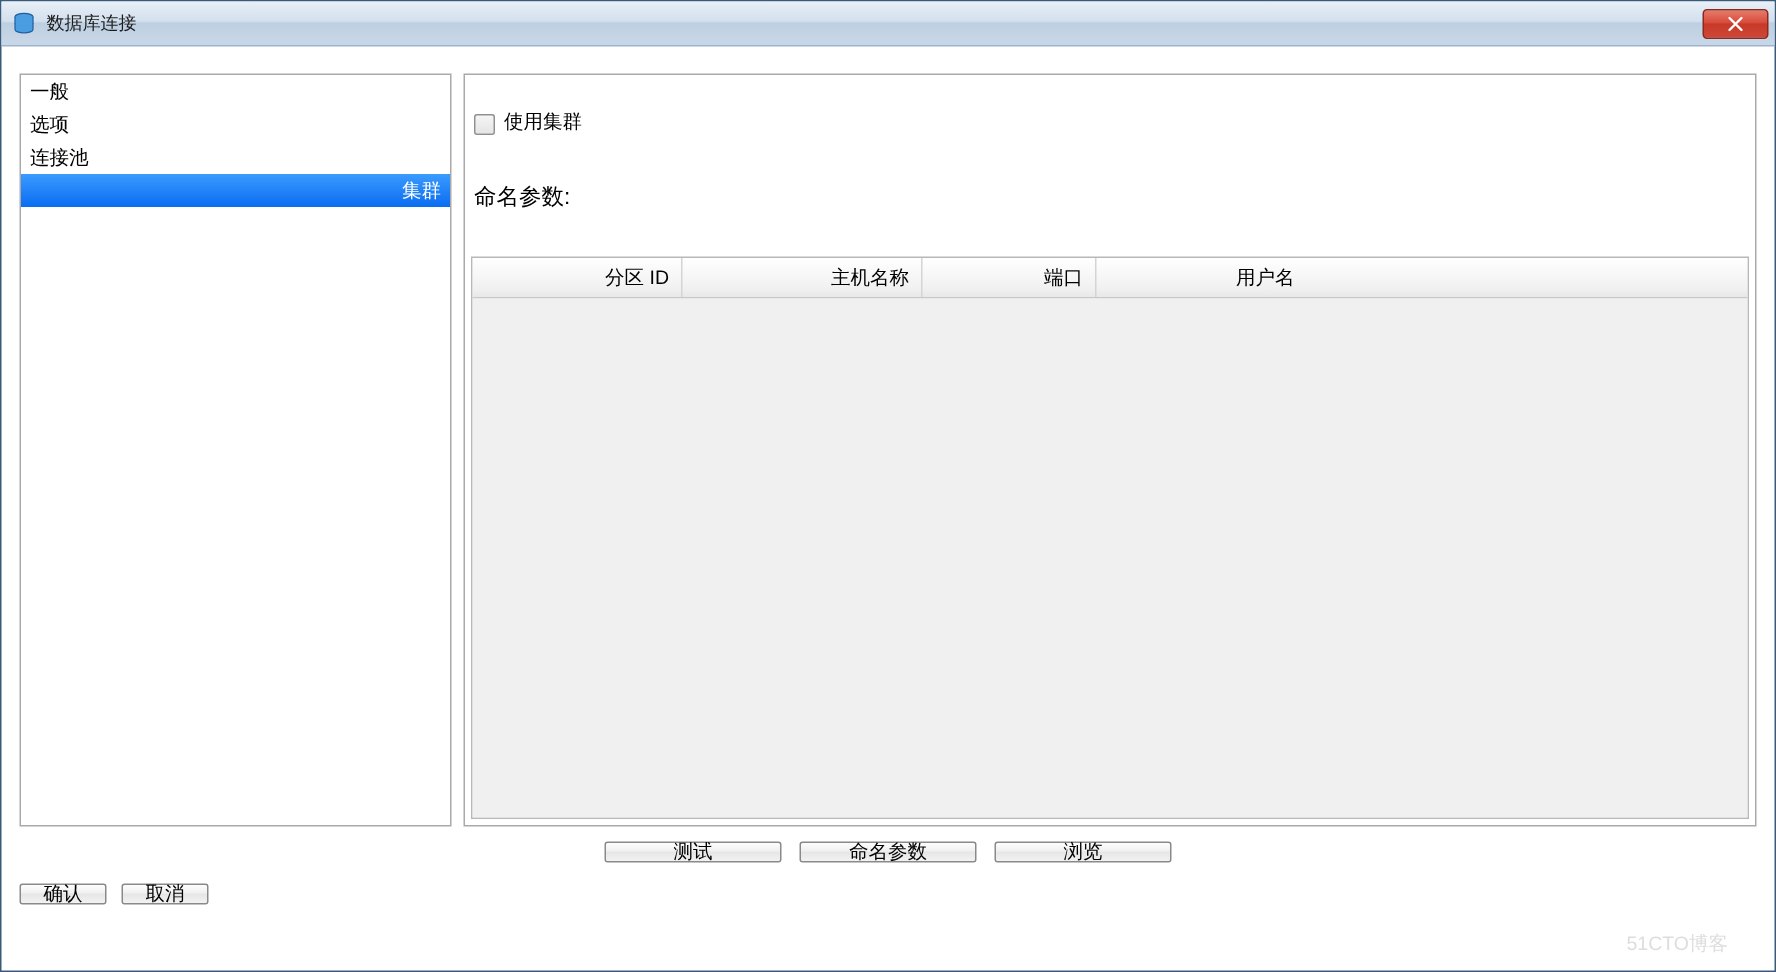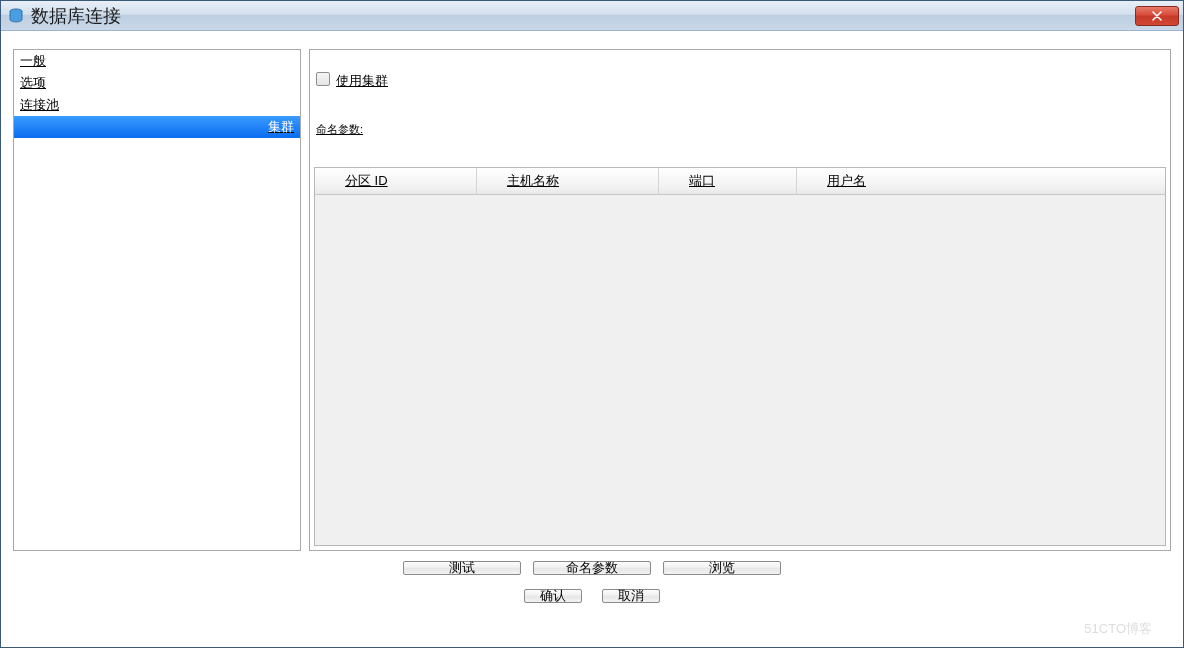--- a/index.html
+++ b/index.html
@@ -25,21 +25,21 @@
       display: flex;
       align-items: center;
       padding: 0 4px 0 6px;
       border-bottom: 1px solid #9db4cc;
     }
     .title-icon {
       width: 18px; height: 18px;
       display: inline-flex; align-items: center; justify-content: center;
       margin-right: 6px;
     }
-    .title-text { color: #1a1a1a; font-size: 18px; }
+    .title-text { color: #1a1a1a; font-size: 12px; }
     .title-spacer { flex: 1; }
     .close-btn {
       width: 44px; height: 20px;
       background: linear-gradient(to bottom, #e67a6a 0%, #d94b3a 45%, #c53a29 50%, #d14534 100%);
       border: 1px solid #8a2a1f;
       border-radius: 3px;
       display: flex; align-items: center; justify-content: center;
       color: #fff;
       cursor: pointer;
     }
@@ -47,21 +47,20 @@
     .content-area {
       flex: 1;
       padding: 18px 12px 8px 12px;
       display: flex;
       flex-direction: column;
     }
     .main-row {
       display: flex;
       gap: 8px;
       height: 502px;
-      text-decoration: underline;
     }
     .sidebar {
       width: 288px;
       border: 1px solid #a9a9a9;
       background: #fff;
       overflow: auto;
     }
     .sidebar-item {
       padding: 2px 6px;
       font-size: 13px;
@@ -77,34 +76,34 @@
     }
     .right-panel {
       flex: 1;
       border: 1px solid #a9a9a9;
       background: #fff;
       display: flex;
       flex-direction: column;
       padding: 22px 4px 4px 4px;
     }
     .checkbox-row {
-      display: flex; align-items: flex-start;
+      display: flex; align-items: flex-end;
       padding-left: 2px;
       margin-bottom: 32px;
     }
     .checkbox-box {
       width: 14px; height: 14px;
       border: 1px solid #8e8f8f;
       background: linear-gradient(to bottom, #f5f5f5, #e5e5e5);
       margin-right: 6px;
       border-radius: 2px;
     }
     .checkbox-label { font-size: 13px; color: #000; }
     .param-label {
-      font-size: 11px;
+      font-size: 15px;
       color: #000;
       margin-bottom: 30px;
       padding-left: 2px;
     }
     .table-wrap {
       flex: 1;
       border: 1px solid #b8b8b8;
       overflow: hidden;
       display: flex;
       flex-direction: column;
@@ -112,22 +111,21 @@
     .table-header {
       display: flex;
       background: linear-gradient(to bottom, #ffffff, #f0f0f0 80%, #e8e8e8);
       border-bottom: 1px solid #c8c8c8;
     }
     .th {
       padding: 4px 8px;
       font-size: 13px;
       color: #000;
       border-right: 1px solid #d4d4d4;
-      text-align: left;
-      margin-left: 22px;
+      text-align: right;
     }
     .th:last-child { border-right: none; }
     .table-body {
       flex: 1;
       background: #f0f0f0;
     }
     .mid-buttons {
       display: flex;
       justify-content: center;
       gap: 12px;
@@ -142,22 +140,22 @@
       font-size: 13px;
       color: #000;
       cursor: pointer;
       display: inline-flex;
       align-items: center;
       justify-content: center;
       padding: 0 10px;
     }
     .bottom-buttons {
       display: flex;
-      justify-content: center;
-      gap: 20px;
+      justify-content: flex-start;
+      gap: 10px;
       padding: 8px 0 0 0;
     }
     .btn-small { min-width: 58px; }
     .watermark {
       position: absolute;
       right: 32px;
       bottom: 10px;
       font-size: 13px;
       color: rgba(120,120,120,0.25);
       pointer-events: none;

